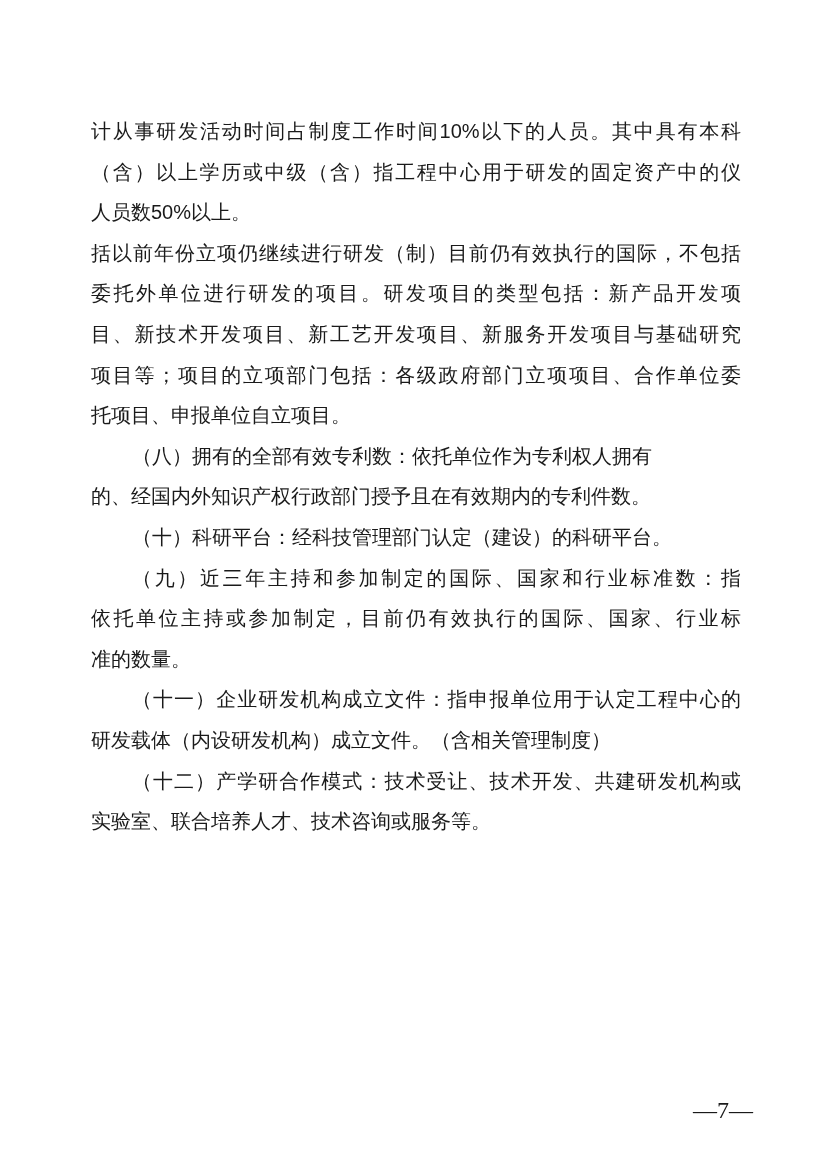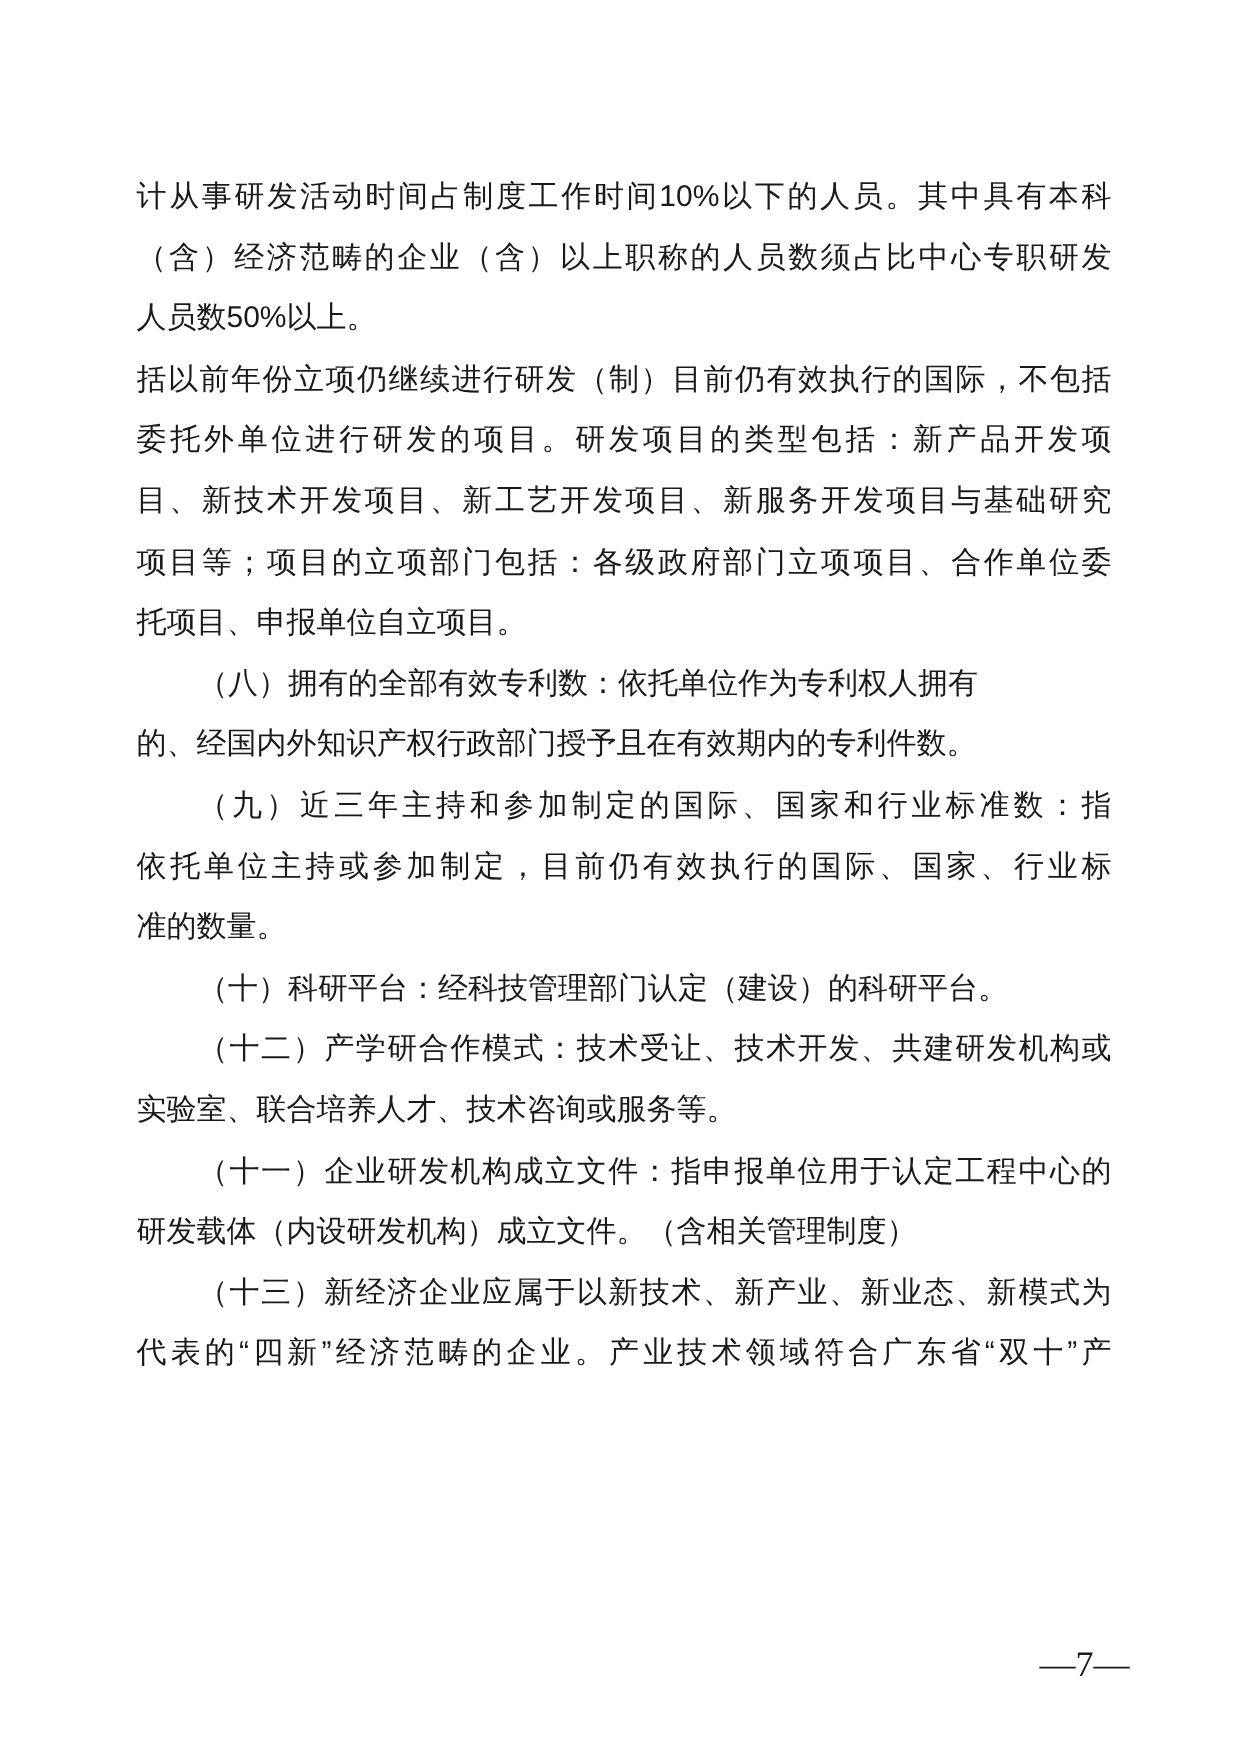--- a/index.html
+++ b/index.html
@@ -19,57 +19,53 @@
       font-size: 24px; color: #1a1a1a; letter-spacing: 0;
     }
   </style>
 </head>
 <body>
 
 <div class="page">
 
   <p class="para">
     <span class="line">计从事研发活动时间占制度工作时间10%以下的人员。其中具有本科</span>
-    <span class="line">（含）经济范畴的企业（含）以上职称的人员数须占比中心专职研发</span>
+    <span class="line">（含）以上学历或中级（含）指工程中心用于研发的固定资产中的仪</span>
     <span class="line last">人员数50%以上。</span>
   </p>
 
   <p class="para">
     <span class="line">括以前年份立项仍继续进行研发（制）目前仍有效执行的国际，不包括</span>
     <span class="line">委托外单位进行研发的项目。研发项目的类型包括：新产品开发项</span>
     <span class="line">目、新技术开发项目、新工艺开发项目、新服务开发项目与基础研究</span>
     <span class="line">项目等；项目的立项部门包括：各级政府部门立项项目、合作单位委</span>
     <span class="line last">托项目、申报单位自立项目。</span>
   </p>
 
 
   <p class="para">
     <span class="line last" style="padding-left:41px">（八）拥有的全部有效专利数：依托单位作为专利权人拥有</span>
     <span class="line last">的、经国内外知识产权行政部门授予且在有效期内的专利件数。</span>
   </p>
 
   <p class="para">
-    <span class="line" style="padding-left:41px">（九）近三年主持和参加制定的国际、国家和行业标准数：指</span>
-    <span class="line">依托单位主持或参加制定，目前仍有效执行的国际、国家、行业标</span>
-    <span class="line last">准的数量。</span>
-  </p>
-
-  <p class="para">
     <span class="line last" style="padding-left:41px">（十）科研平台：经科技管理部门认定（建设）的科研平台。</span>
   </p>
 
   <p class="para">
-    <span class="line" style="padding-left:41px">（十二）产学研合作模式：技术受让、技术开发、共建研发机构或</span>
-    <span class="line last">实验室、联合培养人才、技术咨询或服务等。</span>
+    <span class="line" style="padding-left:41px">（九）近三年主持和参加制定的国际、国家和行业标准数：指</span>
+    <span class="line">依托单位主持或参加制定，目前仍有效执行的国际、国家、行业标</span>
+    <span class="line last">准的数量。</span>
   </p>
 
   <p class="para">
     <span class="line" style="padding-left:41px">（十一）企业研发机构成立文件：指申报单位用于认定工程中心的</span>
     <span class="line last">研发载体（内设研发机构）成立文件。（含相关管理制度）</span>
   </p>
 
   <p class="para">
-    <span class="line" style="padding-left:41px">（十三）新经济企业应属于以新技术、新产业、新业态、新模式为</span>
-    <span class="line">代表的“四新”经济范畴的企业。产业技术领域符合广东省“双十”产</span>
+    <span class="line" style="padding-left:41px">（十二）产学研合作模式：技术受让、技术开发、共建研发机构或</span>
+    <span class="line last">实验室、联合培养人才、技术咨询或服务等。</span>
   </p>
+
 </div>
 
 <div class="page-number">—7—</div>
 
 </body></html>

